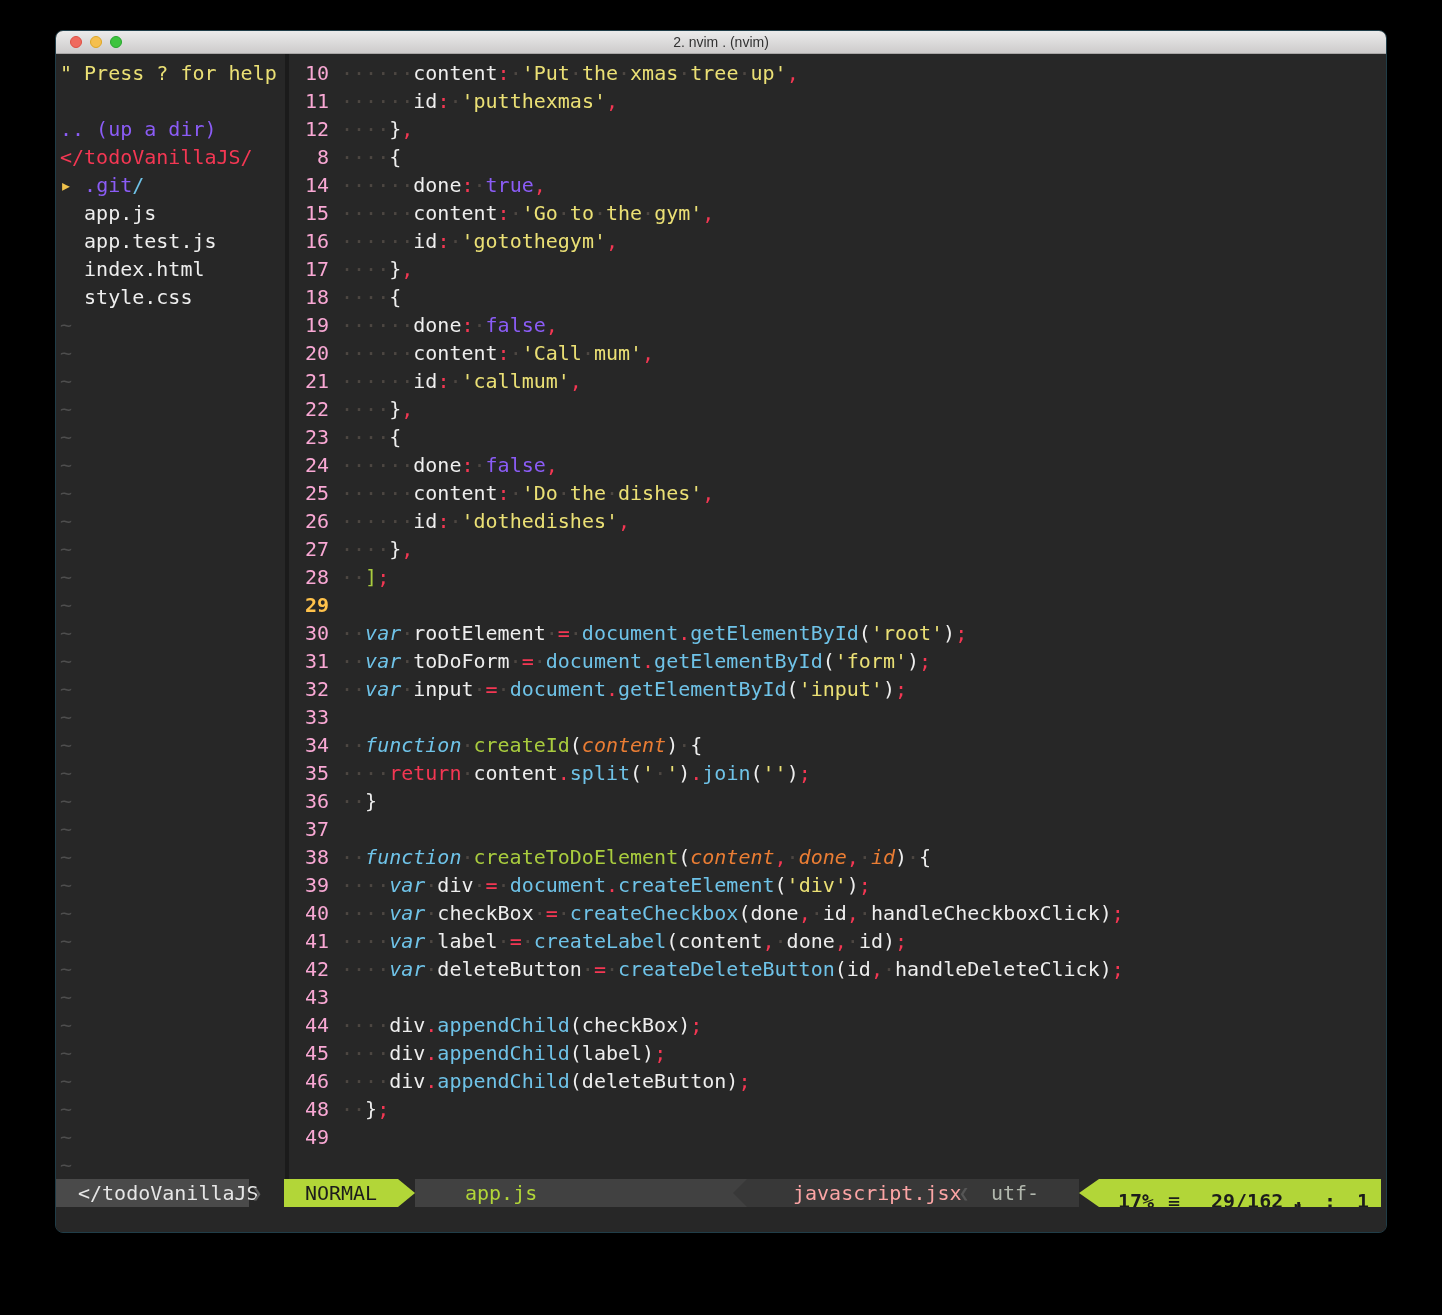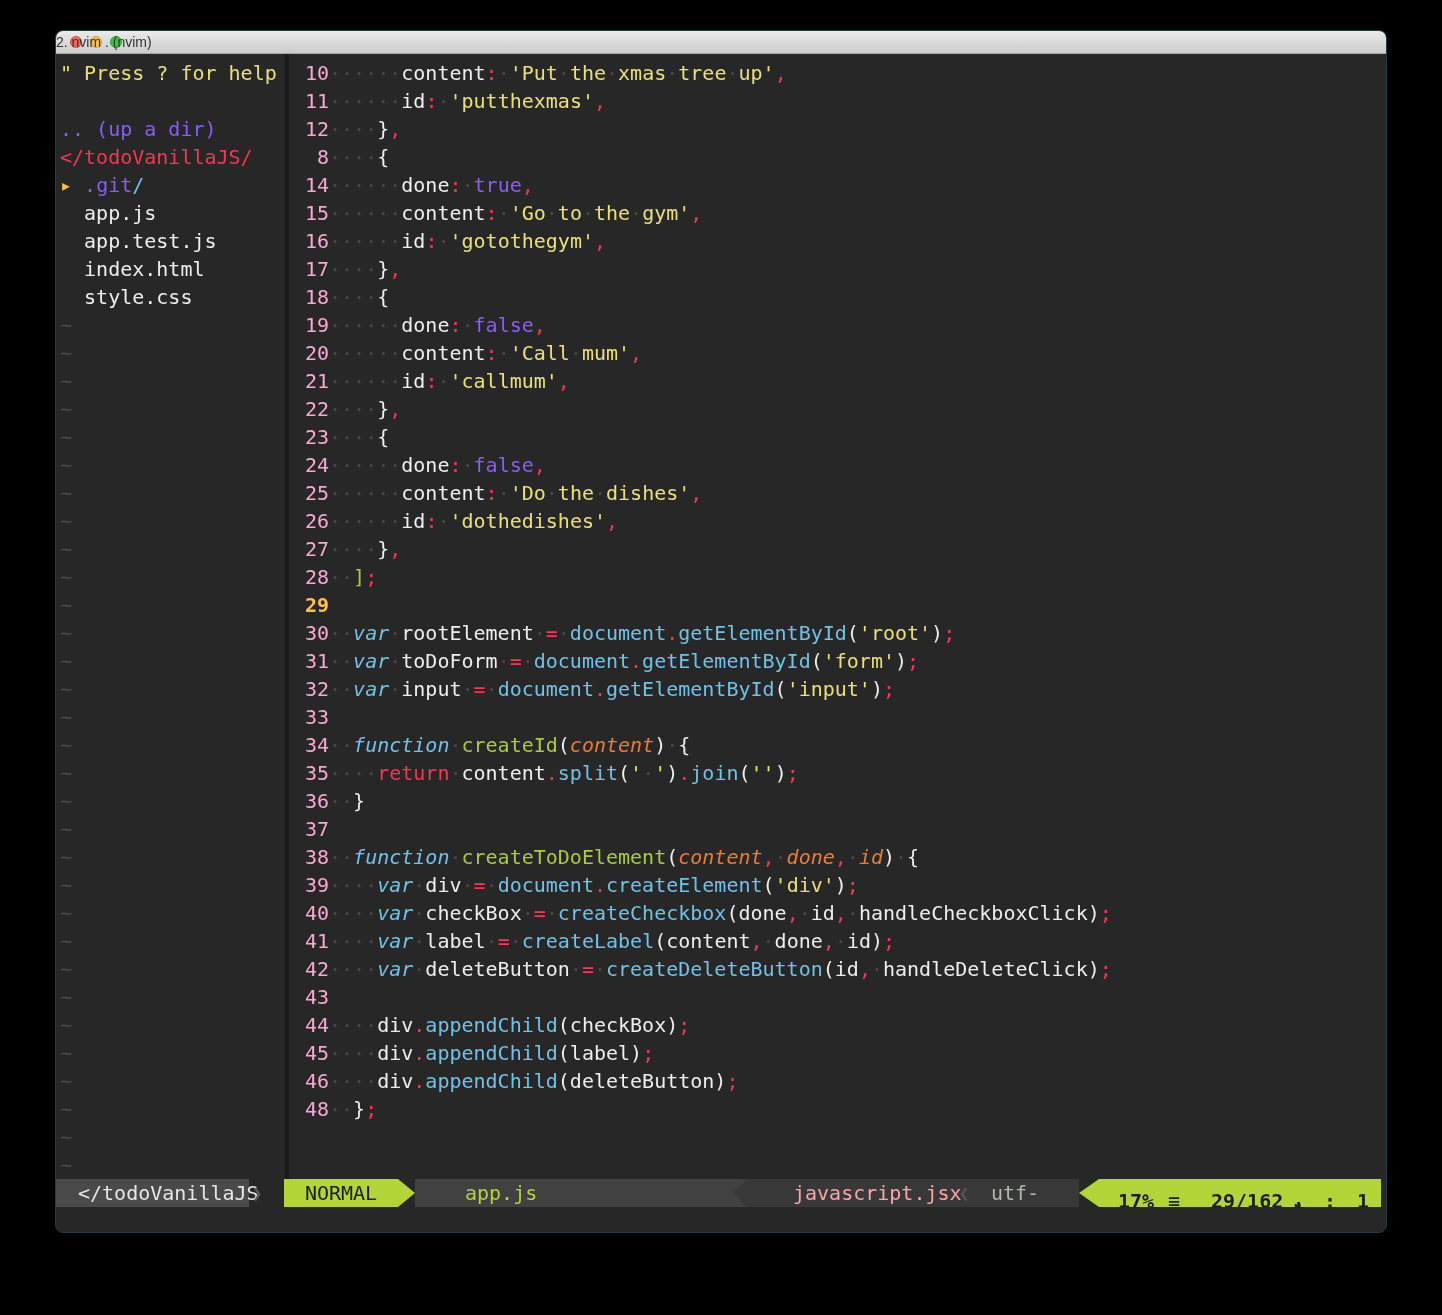--- a/index.html
+++ b/index.html
@@ -1,39 +1,39 @@
 <!DOCTYPE html>
 <html><head>
 <meta charset="utf-8">
 <style>
   html,body{margin:0;padding:0;background:#000;width:1442px;height:1315px;overflow:hidden}
   .window{position:absolute;left:55px;top:30px;width:1332px;height:1203px;border-radius:8px;
           overflow:hidden;border:1px solid #203d48;box-sizing:border-box;background:#272727}
   
   .titlebar{position:relative;height:22px;background:linear-gradient(#ebebeb,#cdcbcb);
             border-bottom:1px solid #a9a7a7;font-family:"Liberation Sans",sans-serif}
-  .title{position:absolute;left:0;right:0;top:0;height:28px;line-height:22px;text-align:left;
+  .title{position:absolute;left:0;right:0;top:0;height:28px;line-height:22px;text-align:center;
          font-size:14px;color:#333;font-weight:500}
   .traffic{position:absolute;left:14px;top:5px;display:flex;gap:8px}
   .tl{width:12px;height:12px;border-radius:50%;display:inline-block;box-sizing:border-box}
   .tl.red{background:#ef6a5e;border:1px solid #dd4f43}
   .tl.yellow{background:#f5bf4f;border:1px solid #dda625}
   .tl.green{background:#3ec43e;border:1px solid #27a52d}
   
   .term{position:absolute;left:0;top:23px;right:0;bottom:0;background:#272727;
         font-family:"DejaVu Sans Mono",monospace;font-size:20px}
   .row{display:flex;height:28px;line-height:28px;white-space:pre}
   
   .tree{position:absolute;left:4px;top:5px;width:224px;overflow:hidden}
   .vsplit{position:absolute;left:229px;top:0;width:4px;height:1125px;background:#1b1b1b}
   
   .editor{position:absolute;left:233px;top:5px;right:0;overflow:hidden}
   .num{flex:none;width:40px;text-align:right;color:#f9a8d4}
   .num.cur{color:#ffc24b;font-weight:bold}
-  .code{white-space:pre}
+  .code{margin-left:12px;white-space:pre}
   
   .t-fg{color:#eeeeee}
   .t-red{color:#f43753}
   .t-str{color:#ebe075}
   .t-pur{color:#8b5cf6}
   .t-cyn{color:#6fc3e8}
   .t-kw{color:#6fc3e8;font-style:italic}
   .t-grn{color:#a9cc3e}
   .t-orn{color:#ea7d34;font-style:italic}
   .t-ws{color:#4d4742}
@@ -154,20 +154,21 @@
         <div class="row"><span class="num">38</span><span class="code"><span class="t-ws"><span class="t-ws">·</span><span class="t-ws">·</span></span><span class="t-kw">function</span><span class="t-ws"><span class="t-ws">·</span></span><span class="t-grn">createToDoElement</span><span class="t-fg">(</span><span class="t-orn">content</span><span class="t-red">,</span><span class="t-ws"><span class="t-ws">·</span></span><span class="t-orn">done</span><span class="t-red">,</span><span class="t-ws"><span class="t-ws">·</span></span><span class="t-orn">id</span><span class="t-fg">)</span><span class="t-ws"><span class="t-ws">·</span></span><span class="t-fg">{</span></span></div>
         <div class="row"><span class="num">39</span><span class="code"><span class="t-ws"><span class="t-ws">·</span><span class="t-ws">·</span><span class="t-ws">·</span><span class="t-ws">·</span></span><span class="t-kw">var</span><span class="t-ws"><span class="t-ws">·</span></span><span class="t-fg">div</span><span class="t-ws"><span class="t-ws">·</span></span><span class="t-red">=</span><span class="t-ws"><span class="t-ws">·</span></span><span class="t-cyn">document</span><span class="t-red">.</span><span class="t-cyn">createElement</span><span class="t-fg">(</span><span class="t-str">'div'</span><span class="t-fg">)</span><span class="t-red">;</span></span></div>
         <div class="row"><span class="num">40</span><span class="code"><span class="t-ws"><span class="t-ws">·</span><span class="t-ws">·</span><span class="t-ws">·</span><span class="t-ws">·</span></span><span class="t-kw">var</span><span class="t-ws"><span class="t-ws">·</span></span><span class="t-fg">checkBox</span><span class="t-ws"><span class="t-ws">·</span></span><span class="t-red">=</span><span class="t-ws"><span class="t-ws">·</span></span><span class="t-cyn">createCheckbox</span><span class="t-fg">(</span><span class="t-fg">done</span><span class="t-red">,</span><span class="t-ws"><span class="t-ws">·</span></span><span class="t-fg">id</span><span class="t-red">,</span><span class="t-ws"><span class="t-ws">·</span></span><span class="t-fg">handleCheckboxClick</span><span class="t-fg">)</span><span class="t-red">;</span></span></div>
         <div class="row"><span class="num">41</span><span class="code"><span class="t-ws"><span class="t-ws">·</span><span class="t-ws">·</span><span class="t-ws">·</span><span class="t-ws">·</span></span><span class="t-kw">var</span><span class="t-ws"><span class="t-ws">·</span></span><span class="t-fg">label</span><span class="t-ws"><span class="t-ws">·</span></span><span class="t-red">=</span><span class="t-ws"><span class="t-ws">·</span></span><span class="t-cyn">createLabel</span><span class="t-fg">(</span><span class="t-fg">content</span><span class="t-red">,</span><span class="t-ws"><span class="t-ws">·</span></span><span class="t-fg">done</span><span class="t-red">,</span><span class="t-ws"><span class="t-ws">·</span></span><span class="t-fg">id</span><span class="t-fg">)</span><span class="t-red">;</span></span></div>
         <div class="row"><span class="num">42</span><span class="code"><span class="t-ws"><span class="t-ws">·</span><span class="t-ws">·</span><span class="t-ws">·</span><span class="t-ws">·</span></span><span class="t-kw">var</span><span class="t-ws"><span class="t-ws">·</span></span><span class="t-fg">deleteButton</span><span class="t-ws"><span class="t-ws">·</span></span><span class="t-red">=</span><span class="t-ws"><span class="t-ws">·</span></span><span class="t-cyn">createDeleteButton</span><span class="t-fg">(</span><span class="t-fg">id</span><span class="t-red">,</span><span class="t-ws"><span class="t-ws">·</span></span><span class="t-fg">handleDeleteClick</span><span class="t-fg">)</span><span class="t-red">;</span></span></div>
         <div class="row"><span class="num">43</span><span class="code"></span></div>
         <div class="row"><span class="num">44</span><span class="code"><span class="t-ws"><span class="t-ws">·</span><span class="t-ws">·</span><span class="t-ws">·</span><span class="t-ws">·</span></span><span class="t-fg">div</span><span class="t-red">.</span><span class="t-cyn">appendChild</span><span class="t-fg">(</span><span class="t-fg">checkBox</span><span class="t-fg">)</span><span class="t-red">;</span></span></div>
         <div class="row"><span class="num">45</span><span class="code"><span class="t-ws"><span class="t-ws">·</span><span class="t-ws">·</span><span class="t-ws">·</span><span class="t-ws">·</span></span><span class="t-fg">div</span><span class="t-red">.</span><span class="t-cyn">appendChild</span><span class="t-fg">(</span><span class="t-fg">label</span><span class="t-fg">)</span><span class="t-red">;</span></span></div>
         <div class="row"><span class="num">46</span><span class="code"><span class="t-ws"><span class="t-ws">·</span><span class="t-ws">·</span><span class="t-ws">·</span><span class="t-ws">·</span></span><span class="t-fg">div</span><span class="t-red">.</span><span class="t-cyn">appendChild</span><span class="t-fg">(</span><span class="t-fg">deleteButton</span><span class="t-fg">)</span><span class="t-red">;</span></span></div>
         <div class="row"><span class="num">48</span><span class="code"><span class="t-ws"><span class="t-ws">·</span><span class="t-ws">·</span></span><span class="t-fg">}</span><span class="t-red">;</span></span></div>
+        <div class="row"><span class="num">49</span><span class="code"></span></div>
       </div>
 
     <div class="statusline">
       <div class="seg seg-nerdtree">&lt;/todoVanillaJS</div>
       <div class="seg chev-r">❯</div>
       <div class="seg seg-normal">NORMAL</div>
       <div class="seg seg-file">app.js</div>
       <div class="seg seg-meta">
         <span class="ft">javascript.jsx</span>
         <span class="chev-l">❮</span>

